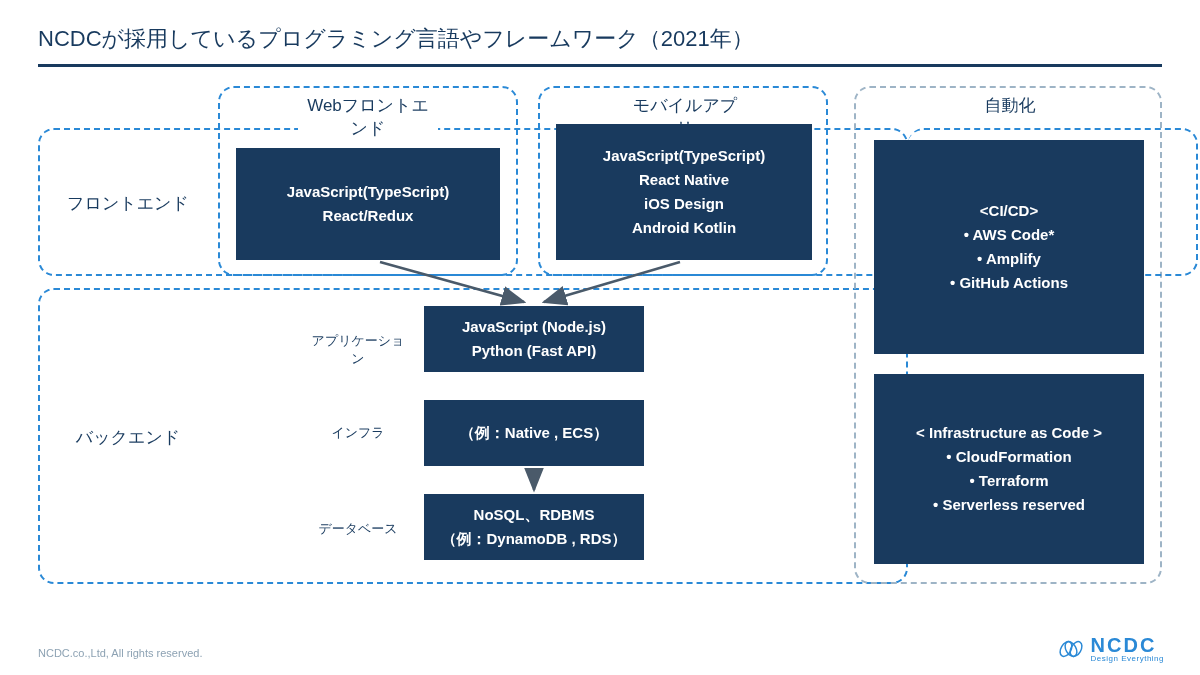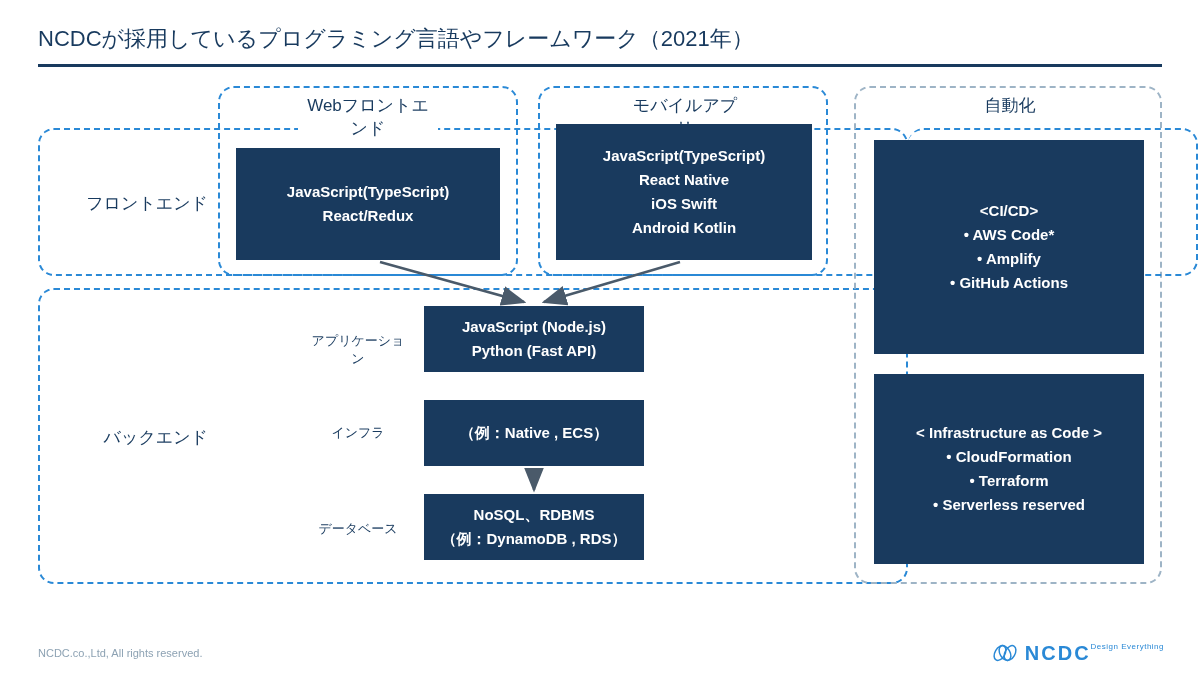--- a/index.html
+++ b/index.html
@@ -4,32 +4,32 @@
 <style>
 *{box-sizing:border-box;margin:0;padding:0}
 body{width:1200px;height:675px;background:#fff;font-family:"Hiragino Sans","Meiryo",sans-serif;color:#183a5e;position:relative;overflow:hidden}
 .title{font-size:22px;font-weight:normal;color:#183a5e;padding:24px 0 10px 38px}
 .title-underline{height:3px;background:#183a5e;margin:0 38px 0 38px}
 .canvas{position:absolute;left:0;top:0;width:1200px;height:675px}
 .rbox{position:absolute;border:2px dashed;border-radius:16px}
 .rbox.blue-dash{border-color:#2a89d6}
 .rbox.gray-dash{border-color:#9eb4c6}
 .header-label{position:absolute;background:#fff;font-size:17px;text-align:center;color:#183a5e;padding:0 6px}
-.side-label{position:absolute;font-size:17px;color:#183a5e;text-align:right;width:160px}
+.side-label{position:absolute;font-size:17px;color:#183a5e;text-align:center;width:160px}
 .sub-label{position:absolute;font-size:13px;color:#183a5e;text-align:center;width:100px}
 .card{position:absolute;background:#193a5e;color:#fff;font-size:15px;display:flex;flex-direction:column;align-items:center;justify-content:center;line-height:1.6;text-align:center;font-weight:bold}
 .card .line{white-space:nowrap}
 .card ul{list-style:none;text-align:center}
 .card ul li::before{content:"• "}
 .arrow-svg{position:absolute;pointer-events:none}
 .footer{position:absolute;left:38px;bottom:16px;font-size:11px;color:#8da2b3}
 .logo{position:absolute;right:36px;bottom:12px;display:flex;align-items:center;gap:6px}
 .logo-icon{width:28px;height:18px;position:relative}
 .logo-icon svg{width:28px;height:18px}
-.logo-text{display:flex;flex-direction:row;line-height:1}
+.logo-text{display:flex;flex-direction:column;line-height:1}
 .logo-text .big{font-size:20px;font-weight:bold;letter-spacing:2px;color:#2a89d6}
 .logo-text .small{font-size:8px;color:#2a89d6;letter-spacing:0.5px}
 </style>
 </head>
 <body>
 
 <div class="title">NCDCが採用しているプログラミング言語やフレームワーク（2021年）</div>
 <div class="title-underline"></div>
 
 <div class="canvas">
@@ -55,21 +55,21 @@
   <div class="sub-label" style="left:308px;top:520px">データベース</div>
 
   <div class="card" style="left:236px;top:148px;width:264px;height:112px">
     <span class="line">JavaScript(TypeScript)</span>
     <span class="line">React/Redux</span>
   </div>
 
   <div class="card" style="left:556px;top:124px;width:256px;height:136px">
     <span class="line">JavaScript(TypeScript)</span>
     <span class="line">React Native</span>
-    <span class="line">iOS Swift</span>
+    <span class="line">iOS Design</span>
     <span class="line">Android Kotlin</span>
   </div>
 
   <div class="card" style="left:424px;top:306px;width:220px;height:66px">
     <span class="line">JavaScript (Node.js)</span>
     <span class="line">Python (Fast API)</span>
   </div>
 
   <div class="card" style="left:424px;top:400px;width:220px;height:66px">
     <span class="line">（例：Native , ECS）</span>

